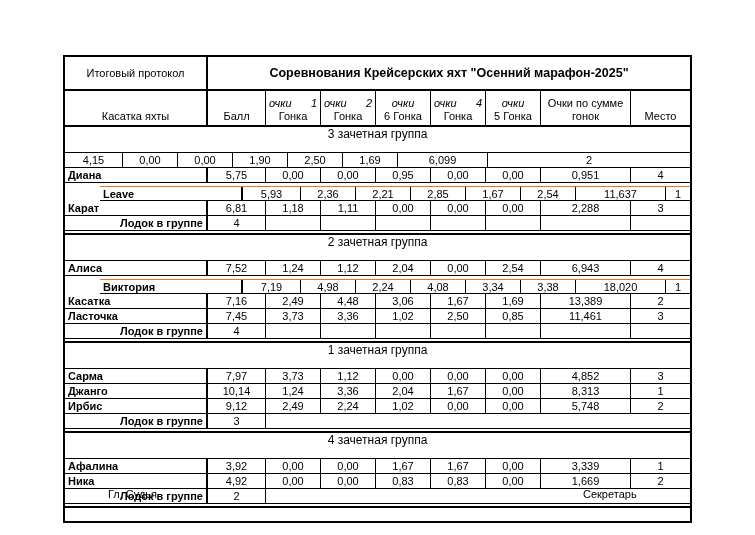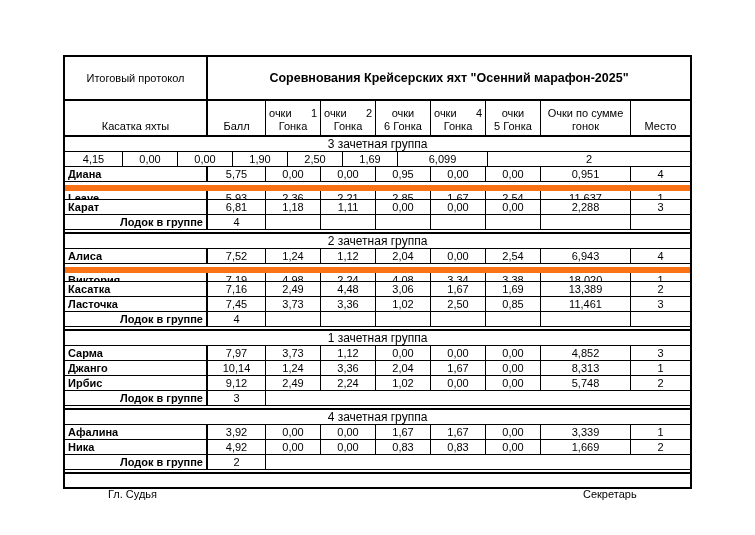--- a/index.html
+++ b/index.html
@@ -19,55 +19,55 @@
     background: #fff;
   }
   
   .cname  { width: 143px; flex: 0 0 143px; }
   .cscore { width: 58px;  flex: 0 0 58px; }
   .crace  { width: 55px;  flex: 0 0 55px; }
   .ctotal { width: 90px;  flex: 0 0 90px; }
   .cplace { flex: 1 1 auto; }
 
   
-  .title-row { display: flex; height: 44px; border-bottom: 2px solid #000; }
+  .title-row { display: flex; height: 34px; border-bottom: 2px solid #000; }
   .title-left {
     display: flex; align-items: center; justify-content: center;
     border-right: 2px solid #000; font-size: 11px;
   }
   .title-main {
     flex: 1; display: flex; align-items: center; justify-content: center;
     font-weight: bold; font-size: 12.5px;
   }
 
   
   .header-row { display: flex; height: 36px; border-bottom: 2px solid #000; }
   .th {
     display: flex; flex-direction: column; justify-content: flex-end;
     font-size: 11px; line-height: 13px; text-align: center;
     border-right: 1px solid #000; padding-bottom: 2px;
   }
   .th.cname { border-right-width: 2px; }
   .th.cplace { border-right: none; }
-  .hl1 { display: flex; justify-content: space-between; padding: 0 3px; }
+  .hl1 { display: flex; justify-content: space-between; padding: 0 3px; font-style: italic; }
   .hl1.center { justify-content: center; }
   .hl2 { text-align: center; }
 
   
   .contents { display: contents; }
 
   
   .band {
-    height: 15px; line-height: 15px; text-align: center;
+    height: 26px; line-height: 15px; text-align: center;
     font-size: 12px; border-bottom: 1px solid #000;
   }
   .group + .group { border-top: 2px solid #000; margin-top: 2px; }
 
   .tr { display: flex; height: 15px; border-bottom: 1px solid #000; }
-  .tr.gap { border-top: 6px solid #f97316; margin-top: 3px; }
+  .tr.gap { border-top: 1px solid #f97316; margin-top: 3px; margin-left: 35px; }
   .td {
     font-size: 11px; line-height: 14px; text-align: center;
     border-right: 1px solid #000; overflow: hidden; white-space: nowrap;
   }
   .td.cname { border-right-width: 2px; }
   .td.cplace { border-right: none; }
   .yacht .td.cname { font-weight: bold; text-align: left; padding-left: 3px; }
   .boats .td.cname { font-weight: bold; text-align: right; padding-right: 3px; }
 
   .filler-cells { display: none; }

